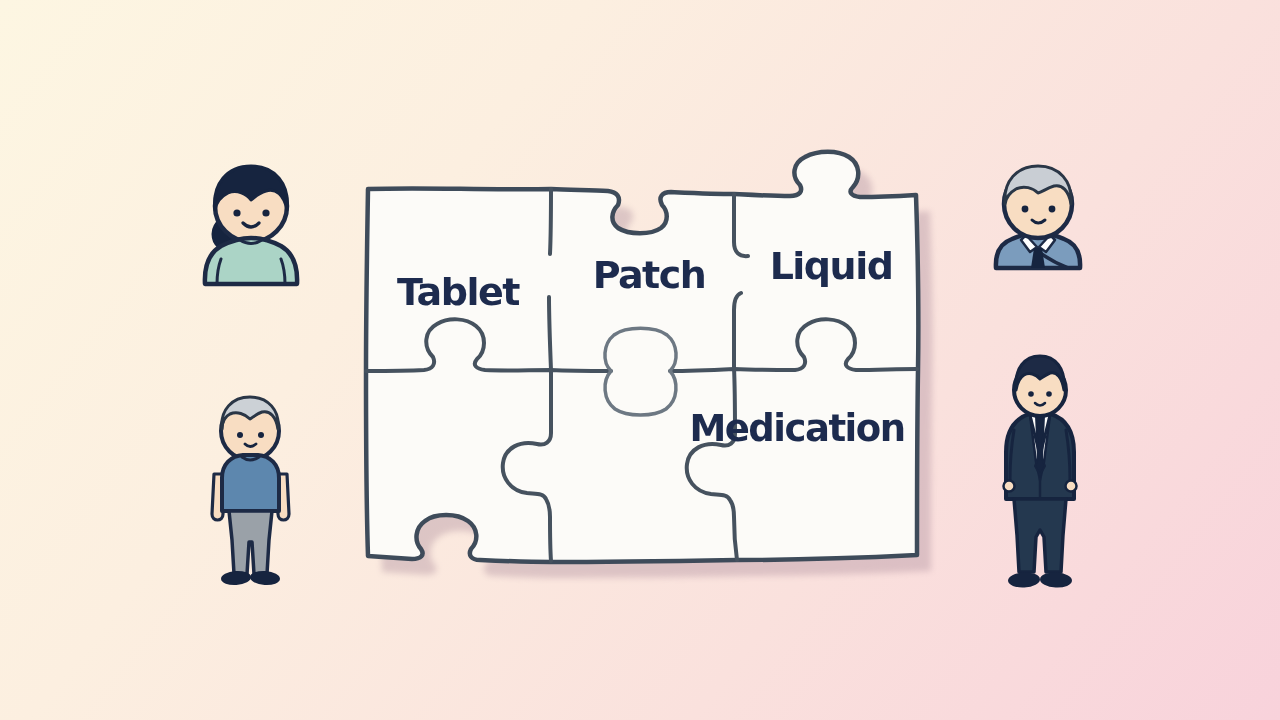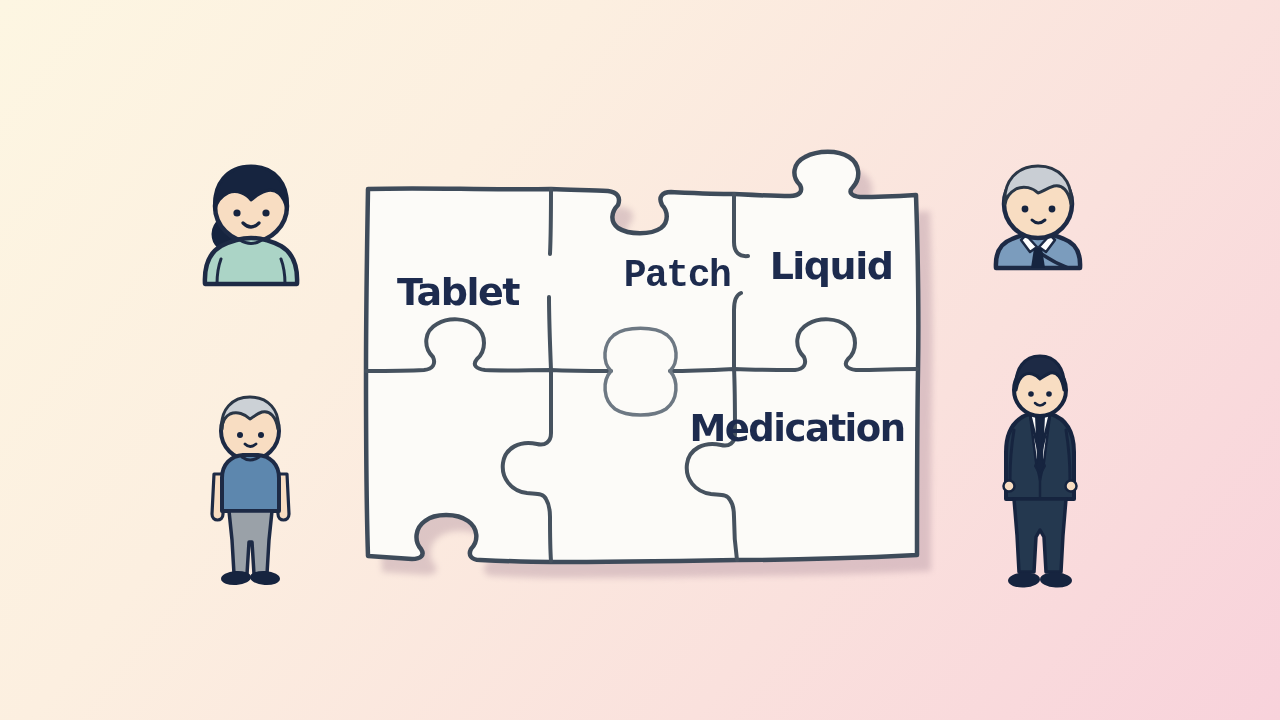--- a/index.html
+++ b/index.html
@@ -15,21 +15,21 @@
     position:absolute;
     transform:translate(-50%,-50%);
     font-weight:bold;
     font-size:38px;
     letter-spacing:-1.5px;
     color:#1d2b4e;
     white-space:nowrap;
     user-select:none;
   }
   .lbl-tablet{left:458px;top:276px;margin-top:16px;}
-  .lbl-patch{left:677px;top:275px;font-family:Liberation Mono, monospace;}
+  .lbl-patch{left:649px;top:275px;}
   .lbl-liquid{left:831px;top:266px;}
   .lbl-medication{left:797px;top:421px;font-size:37px;margin-top:7px;}
 </style>
 </head>
 <body>
 
 <div class="stage">
 
   <svg width="1280" height="720" viewBox="0 0 1280 720">
     <defs>

